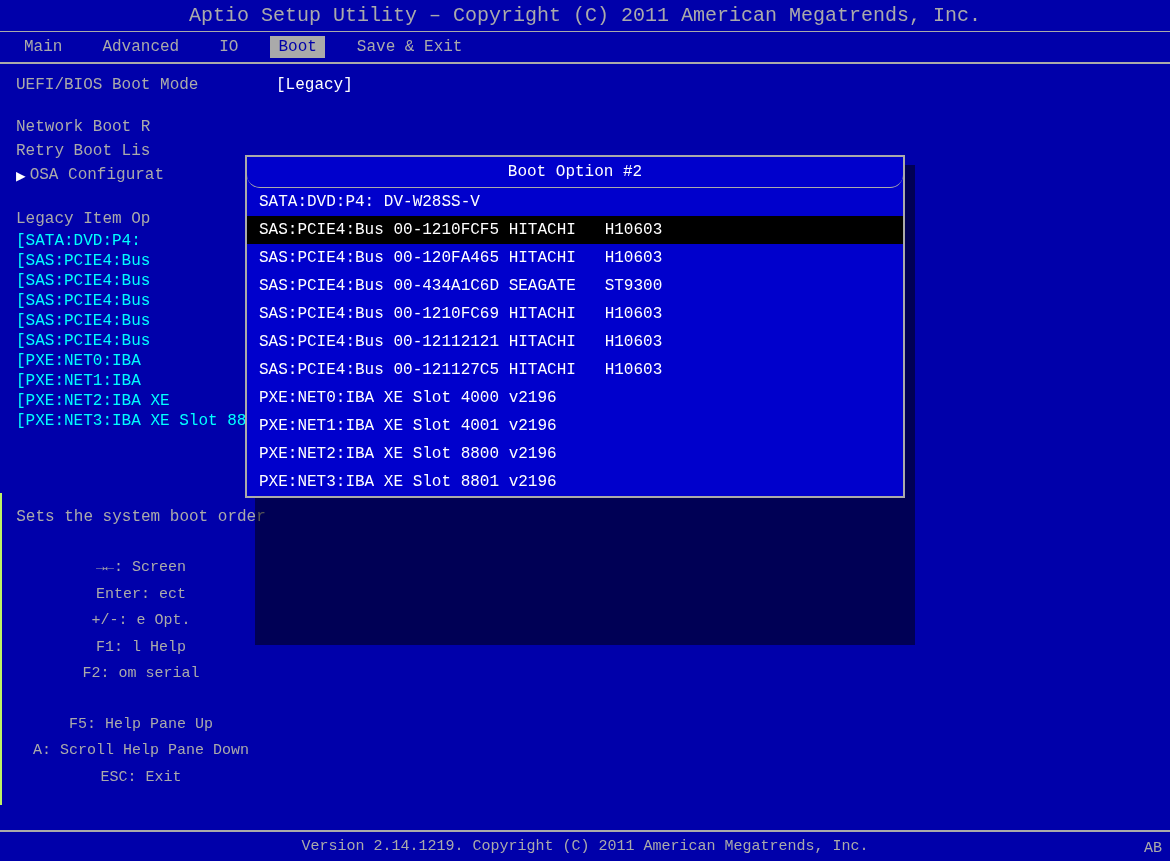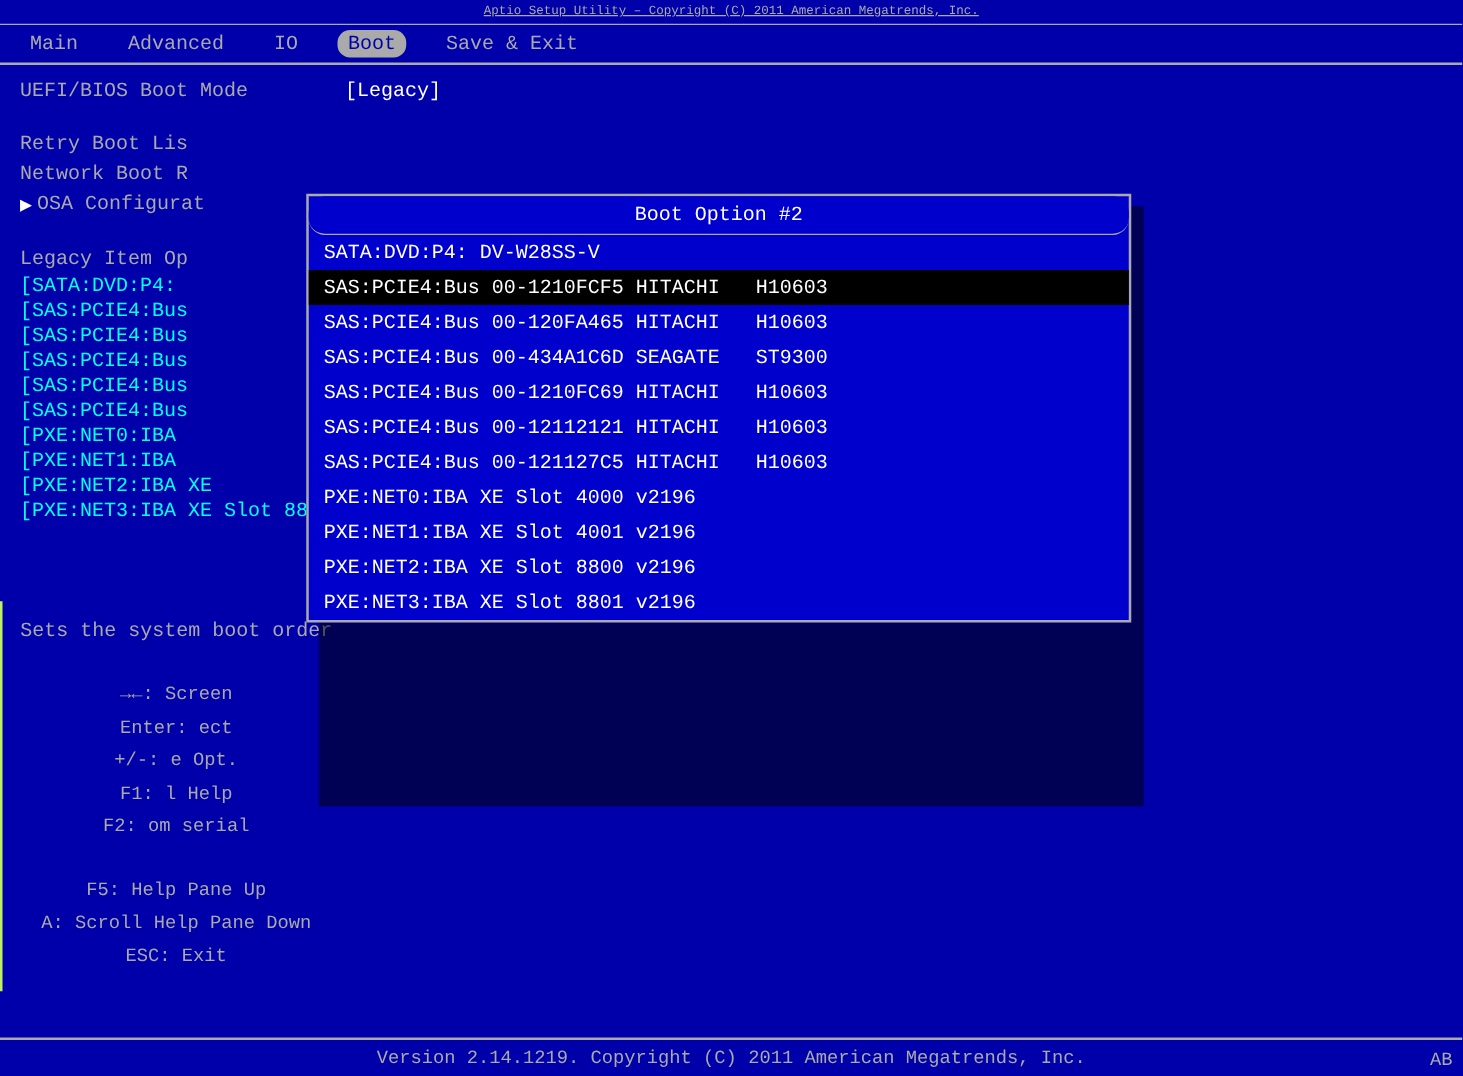--- a/index.html
+++ b/index.html
@@ -13,23 +13,22 @@
       overflow: hidden;
       position: relative;
     }
 
     
     #header {
       background: #0000AA;
       color: #AAAAAA;
       text-align: center;
       padding: 4px 0;
-      font-size: 10px;
+      font-size: 20px;
       border-bottom: 1px solid #AAAAAA;
-      text-decoration: underline;
     }
 
     
     #menubar {
       background: #0000AA;
       display: flex;
       flex-direction: row;
       align-items: center;
       padding: 4px 16px;
       gap: 24px;
@@ -37,21 +36,20 @@
     }
     .menu-item {
       color: #AAAAAA;
       cursor: pointer;
       padding: 2px 8px;
       font-size: 16px;
     }
     .menu-item.active {
       background: #AAAAAA;
       color: #0000AA;
-      border-radius: 10px;
     }
 
     
     #main {
       display: flex;
       flex-direction: column;
       width: 100%;
       height: calc(100% - 120px);
       position: relative;
     }
@@ -230,25 +228,25 @@
 
   <div id="left-panel">
 
     <div class="setting-row">
       <span class="setting-label">UEFI/BIOS Boot Mode</span>
       <span class="setting-value">[Legacy]</span>
     </div>
     <div class="section-gap"></div>
 
     <div class="setting-row">
+      <span class="setting-label">Network Boot R</span>
+    </div>
+
+    <div class="setting-row">
       <span class="setting-label">Retry Boot Lis</span>
-    </div>
-
-    <div class="setting-row">
-      <span class="setting-label">Network Boot R</span>
     </div>
 
     <div class="setting-row">
       <span class="setting-arrow">▶</span>
       <span class="setting-label">OSA Configurat</span>
     </div>
     <div class="section-gap"></div>
 
     <div class="legacy-boot-label">
       <span>Legacy Item Op</span>

